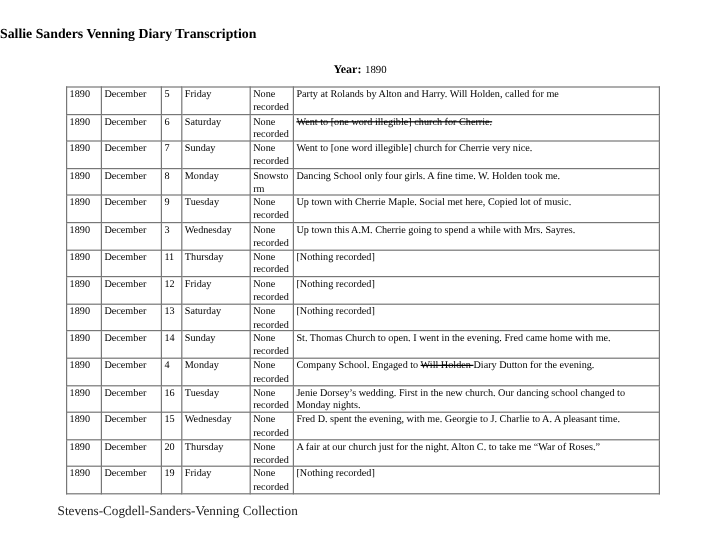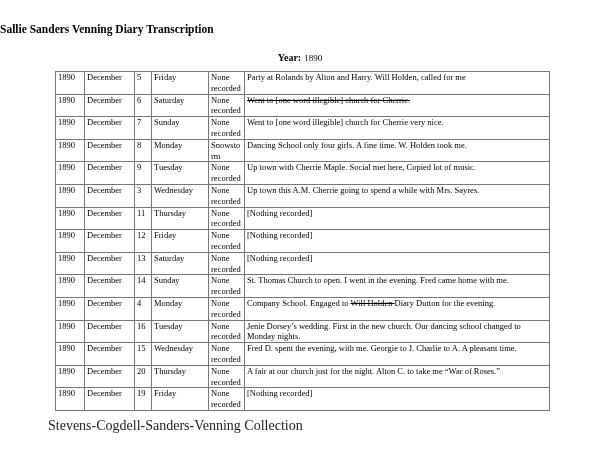--- a/index.html
+++ b/index.html
@@ -36,21 +36,21 @@
     vertical-align:top;
     padding:0 2px;
     font-size:8.5px;
     line-height:10.8px;
     overflow:hidden;
   }
   td.c-weather { overflow-wrap:break-word; word-break:break-word; }
   .struck { text-decoration:line-through;margin-top:32px; }
   .footer {
     margin:10px 0 0 48px;
-    font-size:14px;
+    font-size:11px;
     line-height:9.6px;
     color:#222222;
   }
 </style>
 </head>
 <body>
 
 <div class="title">Sallie Sanders Venning Diary Transcription</div>
 <div class="year-line"><span class="year-label">Year:</span><span class="year-value">1890</span></div>
 

